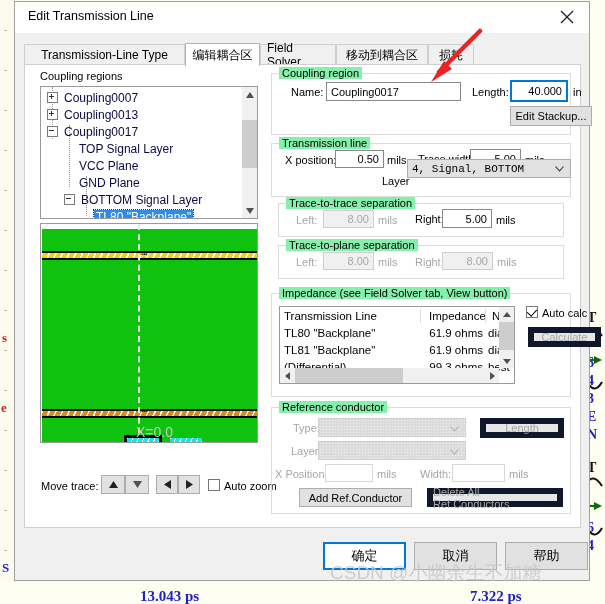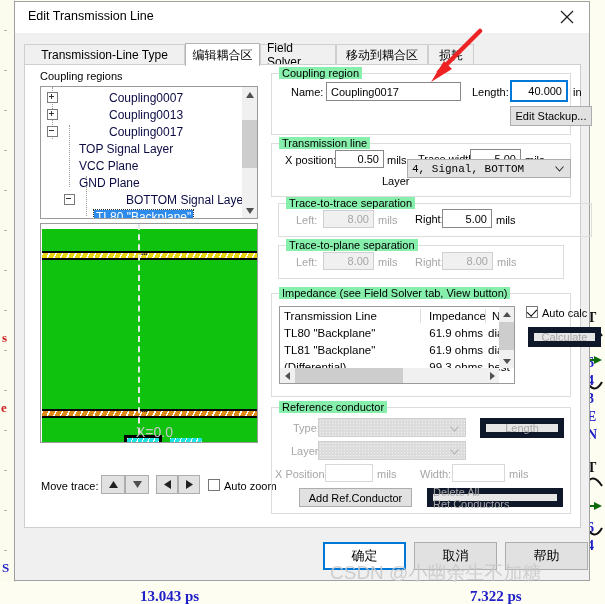--- a/index.html
+++ b/index.html
@@ -70,21 +70,21 @@
   .btn{
     position:absolute;box-sizing:border-box;background:#e1e1e1;border:1px solid #adadad;
     display:flex;align-items:center;justify-content:center;font-size:11px;color:#000;
   }
   .btn.dis{color:#a6a6a6;background:#e6e6e6;border:6px solid #0f172a;}
   .btn.default{background:#fff;border:2px solid #0078d7;}
 
   
   #tree-box{position:absolute;left:15px;top:21px;width:218px;height:133px;background:#fff;border:1px solid #9a9a9a;box-sizing:border-box;overflow:hidden;}
   #tree-inner{position:absolute;left:0;top:0;right:15px;top:0;bottom:0;overflow:hidden;}
-  .tnode{position:absolute;height:17px;display:flex;align-items:center;font-size:12px;color:#0b0b45;white-space:nowrap;font-family:"Liberation Sans",sans-serif;gap:45px;}
+  .tnode{position:absolute;height:17px;display:flex;align-items:center;font-size:12px;color:#0b0b45;white-space:nowrap;font-family:"Liberation Sans",sans-serif;}
   .tnode .tlabel{padding:0 2px;}
   .tnode.sel .tlabel{background:#2d8ceb;color:#fff;outline:1px dotted #333;}
   .expander{width:9px;height:9px;border:1px solid #7a7a7a;background:#fff;position:relative;margin-right:4px;flex:0 0 auto;}
   .expander:before{content:"";position:absolute;left:1px;top:3px;width:5px;height:1px;background:#333;}
   .expander.plus:after{content:"";position:absolute;left:3px;top:1px;width:1px;height:5px;background:#333;}
   .dotline{position:absolute;border-left:1px dotted #9a9a9a;}
   #tree-scroll{position:absolute;right:0;top:0;width:15px;height:131px;background:#f0f0f0;}
   .sb-arrow{width:15px;height:15px;display:flex;align-items:center;justify-content:center;background:#f0f0f0;}
   #tree-thumb{position:absolute;left:0;top:33px;width:15px;height:48px;background:#cdcdcd;}
 
@@ -341,21 +341,21 @@
       <div class="combo" style="left:135px;top:15px;width:164px;height:19px;font-family:Liberation Mono, monospace;">
         <span>4, Signal, BOTTOM</span>
         <span class="arrow">
           <svg width="9" height="6">
               <polyline points="0.5,0.5 4.5,5 8.5,0.5" stroke="#303030" fill="none" stroke-width="1.1"></polyline>
             </svg>
         </span>
       </div>
     </div>
 
-    <div class="group" style="left:253px;top:138px;width:314px;height:34px;">
+    <div class="group" style="left:253px;top:138px;width:286px;height:34px;">
       <div class="group-title">Trace-to-trace separation</div>
       <div class="lbl dim" style="left:17px;top:10px;">Left:</div>
       <div class="field num dis" style="left:44px;top:6px;width:51px;height:18px;">8.00</div>
       <div class="lbl dim" style="left:99px;top:10px;">mils</div>
       <div class="lbl" style="left:136px;top:9px;">Right:</div>
       <div class="field num" style="left:163px;top:5px;width:50px;height:19px;">5.00</div>
       <div class="lbl" style="left:217px;top:10px;">mils</div>
     </div>
 
     <div class="group" style="left:253px;top:180px;width:286px;height:34px;">

